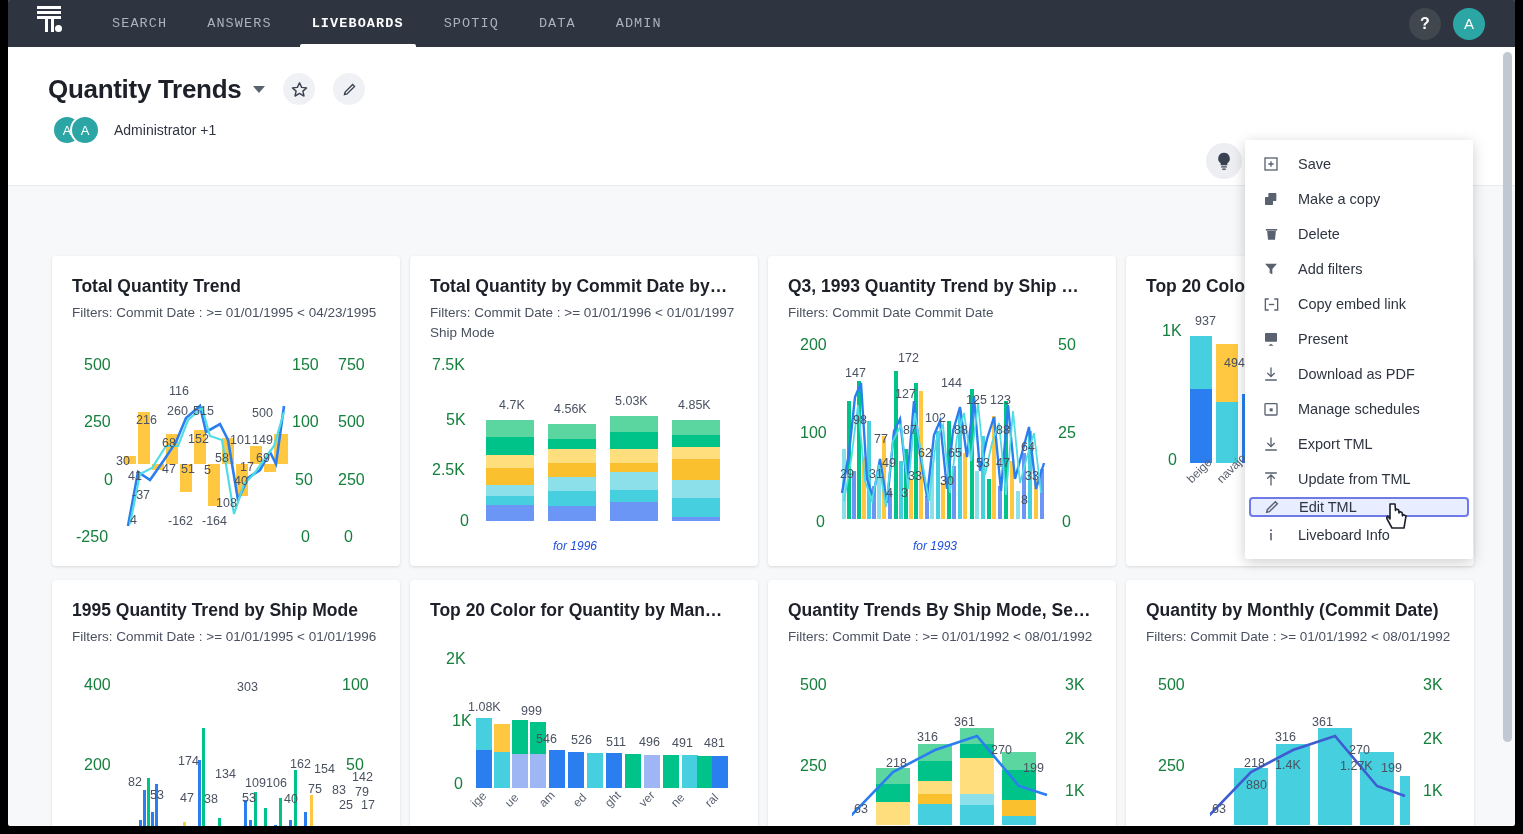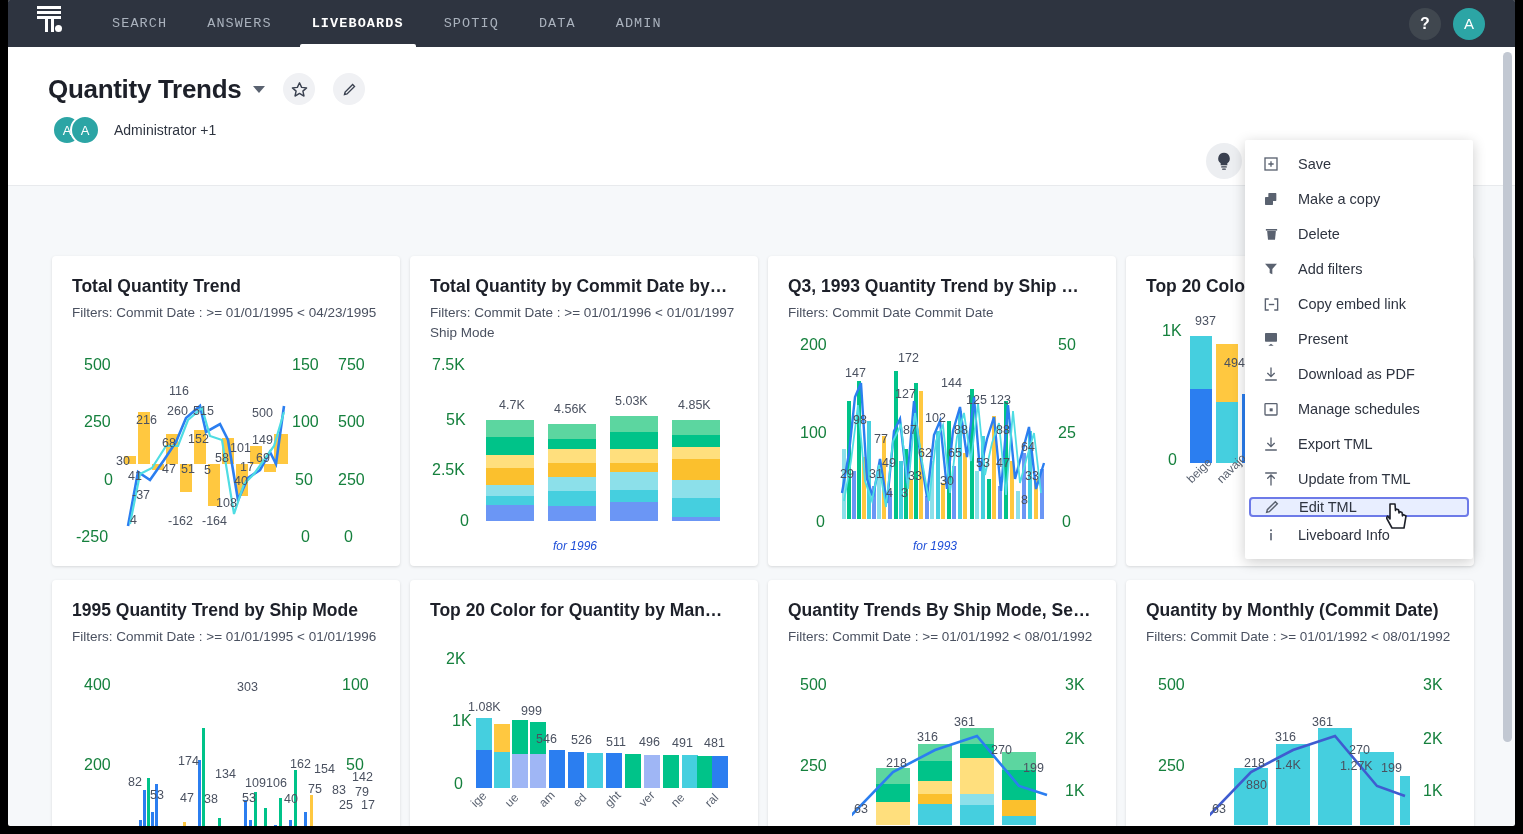--- a/index.html
+++ b/index.html
@@ -233,21 +233,21 @@
         <div class="dlabel" style="left:110px; top:180px;">68</div>
         <div class="dlabel" style="left:117px; top:128px;">116</div>
         <div class="dlabel" style="left:115px; top:148px;">260</div>
         <div class="dlabel" style="left:141px; top:148px;">515</div>
         <div class="dlabel" style="left:110px; top:206px;">47</div>
         <div class="dlabel" style="left:129px; top:206px;">51</div>
         <div class="dlabel" style="left:136px; top:176px;">152</div>
         <div class="dlabel" style="left:152px; top:207px;">5</div>
         <div class="dlabel" style="left:163px; top:195px;">58</div>
         <div class="dlabel" style="left:164px; top:240px;">108</div>
-        <div class="dlabel" style="left:178px; top:185px;">101</div>
+        <div class="dlabel" style="left:178px; top:177px;">101</div>
         <div class="dlabel" style="left:182px; top:218px;">40</div>
         <div class="dlabel" style="left:188px; top:204px;">17</div>
         <div class="dlabel" style="left:200px; top:177px;">149</div>
         <div class="dlabel" style="left:204px; top:195px;">69</div>
         <div class="dlabel" style="left:200px; top:150px;">500</div>
         <div class="dlabel" style="left:116px; top:258px;">-162</div>
         <div class="dlabel" style="left:150px; top:258px;">-164</div>
         <div class="dlabel" style="left:76px; top:213px;">41</div>
         <div class="dlabel" style="left:78px; top:257px;">4</div>
       </div>

